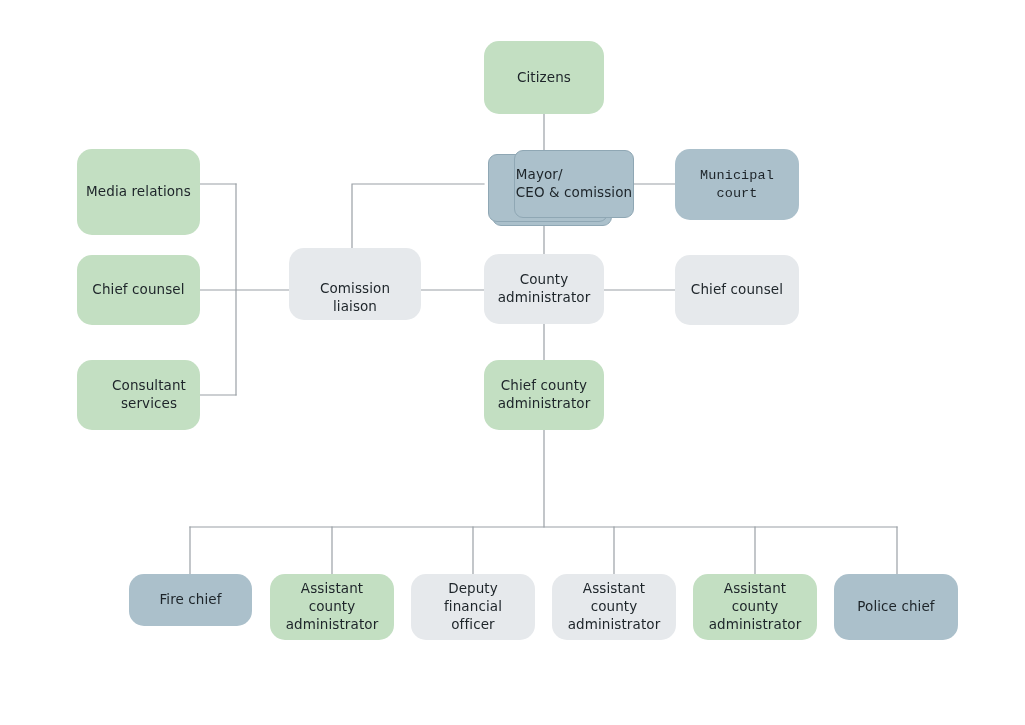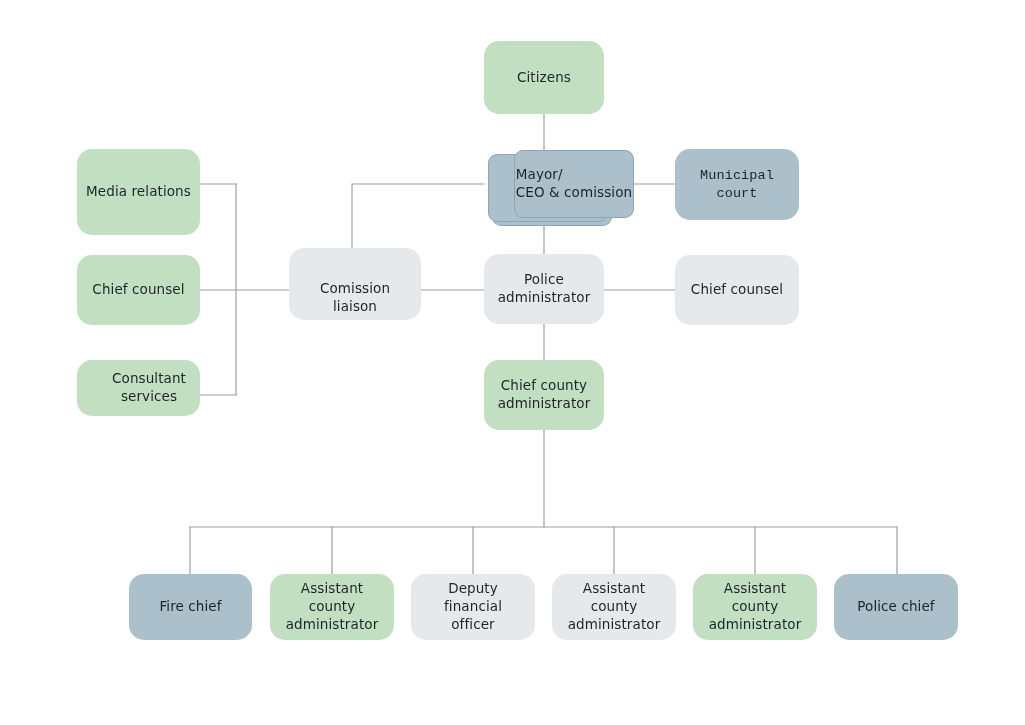--- a/index.html
+++ b/index.html
@@ -124,35 +124,35 @@
       <div class="node fill-blue" style="left: 675px; top: 149px; width: 124px; height: 71px; font-family: Liberation Mono, monospace;">
         <span class="node-label">Municipal court</span>
       </div>
       <div class="node fill-green" style="left: 77px; top: 255px; width: 123px; height: 70px;">
         <span class="node-label">Chief counsel</span>
       </div>
       <div class="node fill-gray" style="left: 289px; top: 248px; width: 132px; height: 72px; align-items: flex-end;">
         <span class="node-label">Comission liaison</span>
       </div>
       <div class="node fill-gray" style="left: 484px; top: 254px; width: 120px; height: 70px;">
-        <span class="node-label">Police
+        <span class="node-label">County
 administrator</span>
       </div>
       <div class="node fill-gray" style="left: 675px; top: 255px; width: 124px; height: 70px;">
         <span class="node-label">Chief counsel</span>
       </div>
-      <div class="node fill-green" style="left: 77px; top: 360px; width: 123px; height: 56px; padding-left: 29px;">
+      <div class="node fill-green" style="left: 77px; top: 360px; width: 123px; height: 70px; padding-left: 29px;">
         <span class="node-label">Consultant
 services</span>
       </div>
       <div class="node fill-green" style="left: 484px; top: 360px; width: 120px; height: 70px;">
         <span class="node-label">Chief county
 administrator</span>
       </div>
-      <div class="node fill-blue" style="left: 129px; top: 574px; width: 123px; height: 66px;">
+      <div class="node fill-blue" style="left: 129px; top: 574px; width: 123px; height: 52px;">
         <span class="node-label">Fire chief</span>
       </div>
       <div class="node fill-green" style="left: 270px; top: 574px; width: 124px; height: 66px;">
         <span class="node-label">Assistant county
 administrator</span>
       </div>
       <div class="node fill-gray" style="left: 411px; top: 574px; width: 124px; height: 66px;">
         <span class="node-label">Deputy financial
 officer</span>
       </div>

